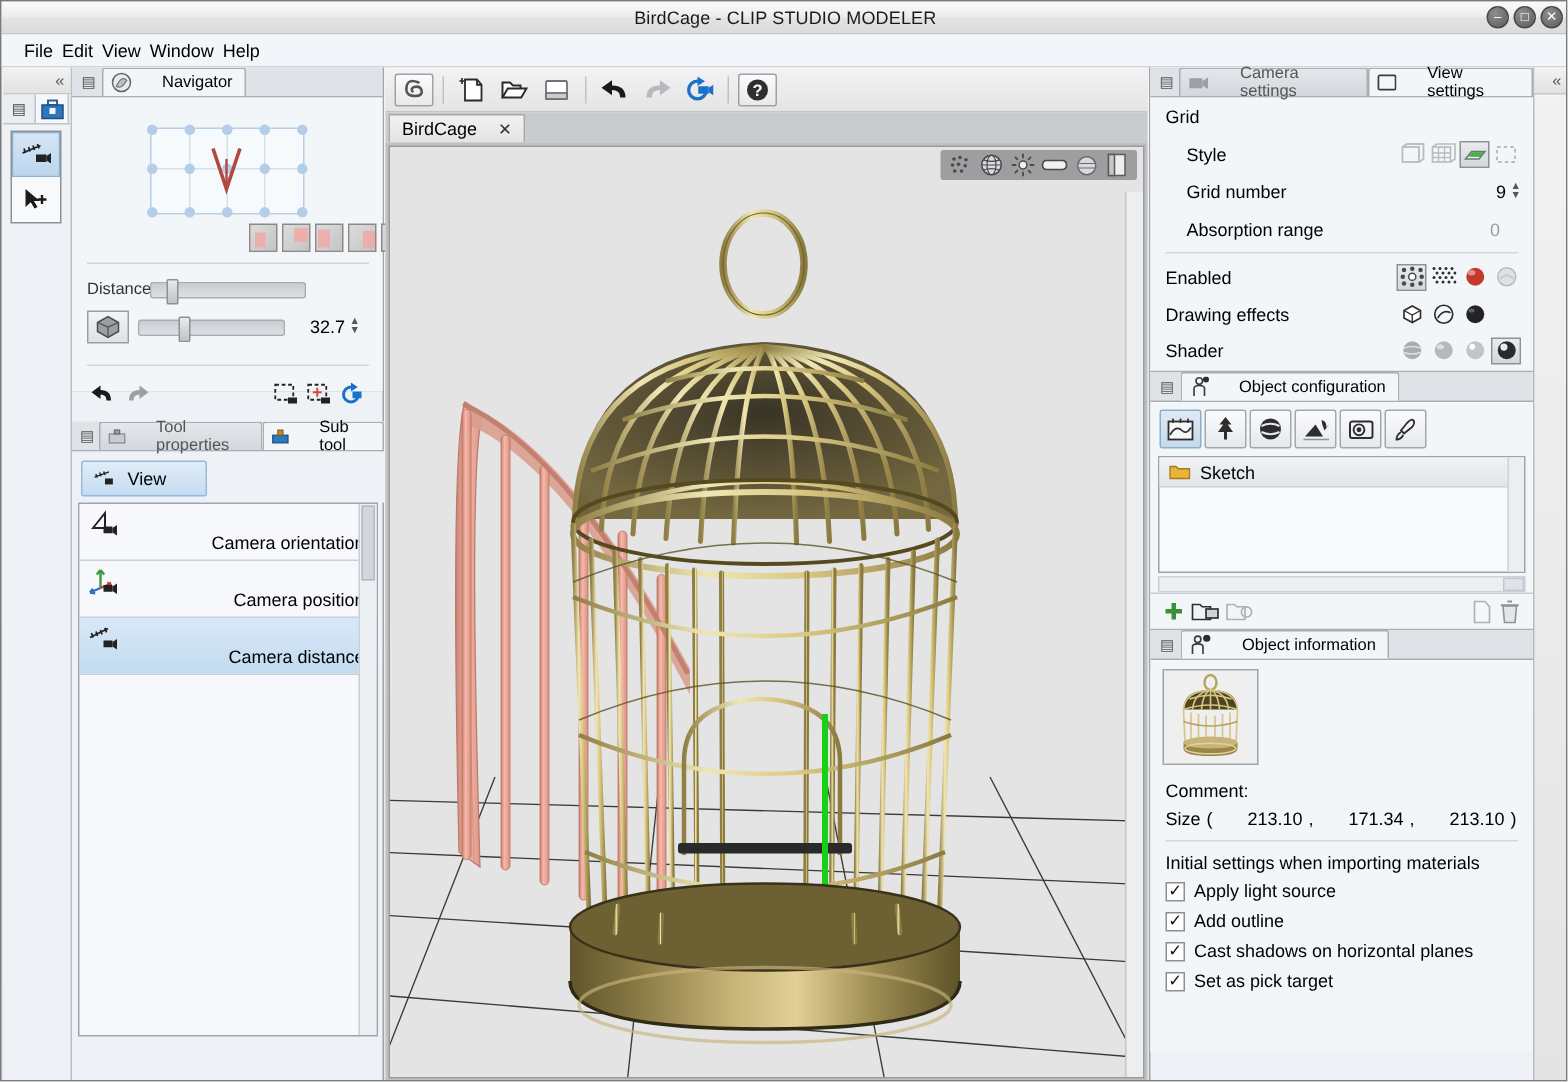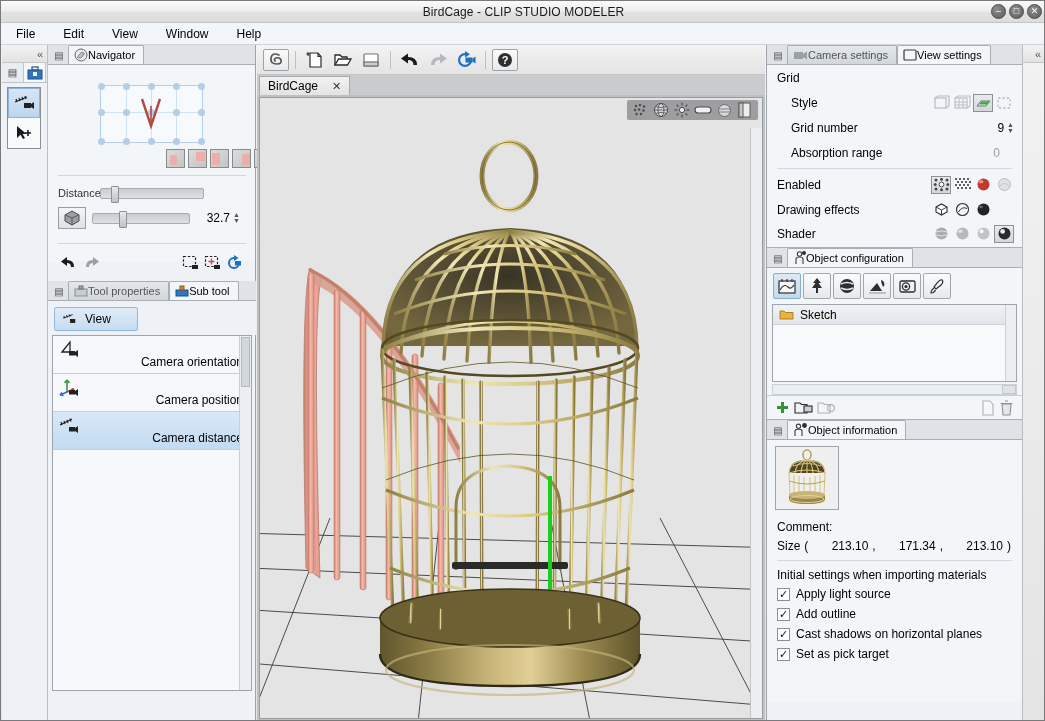--- a/index.html
+++ b/index.html
@@ -35,21 +35,21 @@
     border: 1px solid #4a4a4a;
     display: flex; align-items: center; justify-content: center;
     color: #fff; font-size: 9px; line-height: 1;
   }
 
   
   .menubar {
     position: absolute; left: 0; top: 22px; width: 1045px; height: 22px;
     background: #f2f5f9;
     border-bottom: 1px solid #cfd4da;
-    display: flex; align-items: center; padding-left: 12px; gap: 22px;
+    display: flex; align-items: center; padding-left: 12px; 
   }
   .menu-item { font-size: 12px; color: #000; padding: 1px 3px; cursor: default; }
 
   
   .left-rail {
     position: absolute; left: 1px; top: 44px; width: 46px; height: 676px;
     background: #eef1f5; border-right: 1px solid #b9bfc6;
   }
   .rail-collapse {
     height: 18px; display: flex; align-items: center; justify-content: flex-end;
@@ -74,21 +74,21 @@
   .left-dock {
     position: absolute; left: 47px; top: 44px; width: 208px; height: 676px;
     background: #eef1f5; border-right: 1px solid #9ea4ab;
   }
   .panel-tabs {
     display: flex; align-items: flex-end; height: 20px;
     background: #dfe3e8; border-bottom: 1px solid #a9aeb4; padding-left: 2px;
   }
   .tab-grip { width: 18px; height: 18px; display:flex; align-items:center; justify-content:center; font-size:10px; color:#555; }
   .ptab {
-    height: 19px; display: flex; align-items: center; gap: 0; padding: 0 8px 0 5px;
+    height: 19px; display: flex; align-items: center; gap: 20px; padding: 0 8px 0 5px;
     background: linear-gradient(#e4e8ec,#d2d7dd); border: 1px solid #a9aeb4; border-bottom: none;
     font-size: 11px; color: #555; border-radius: 2px 2px 0 0;
   }
   .ptab.active { background: #f3f6f9; color: #000; }
   .panel-body { background: #f3f6f9; }
 
   
   .nav-panel { height: 216px; border-bottom: 1px solid #a9aeb4; position: relative; }
   .nav-preview {
     position: absolute; left: 52px; top: 20px; width: 103px; height: 58px;

